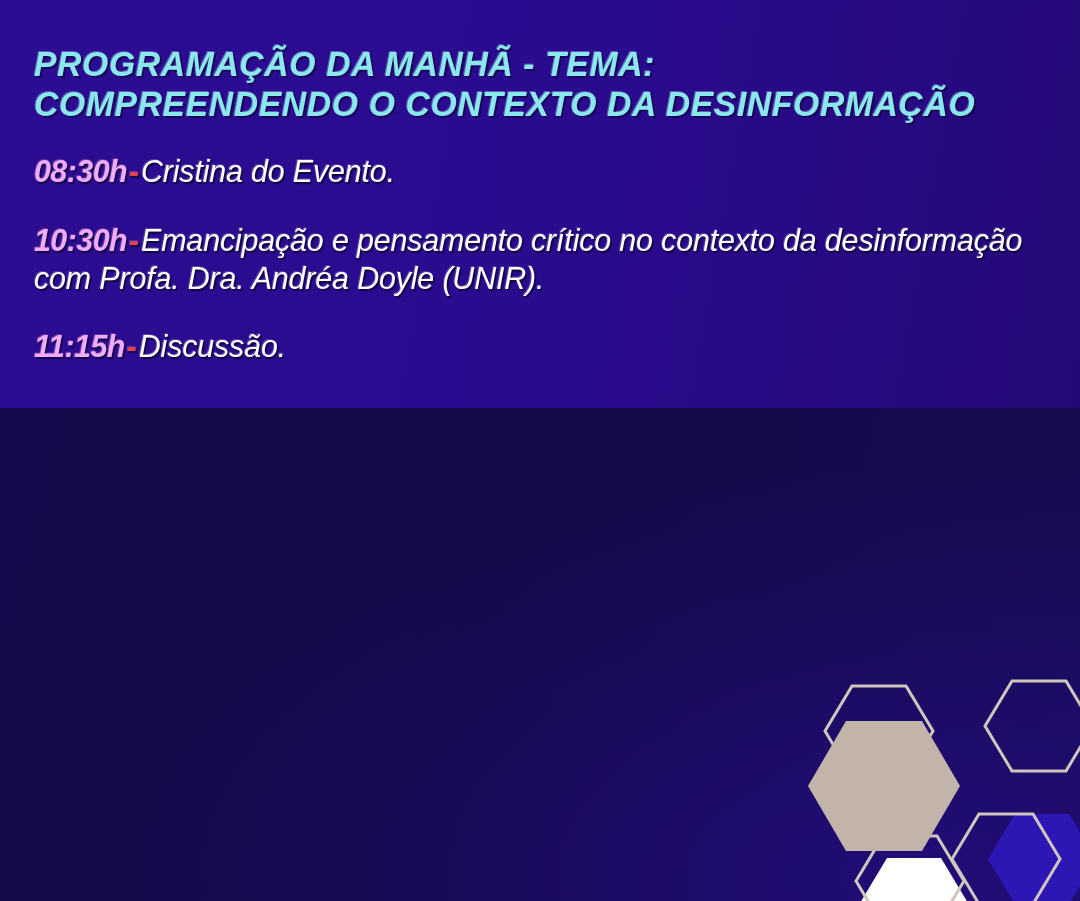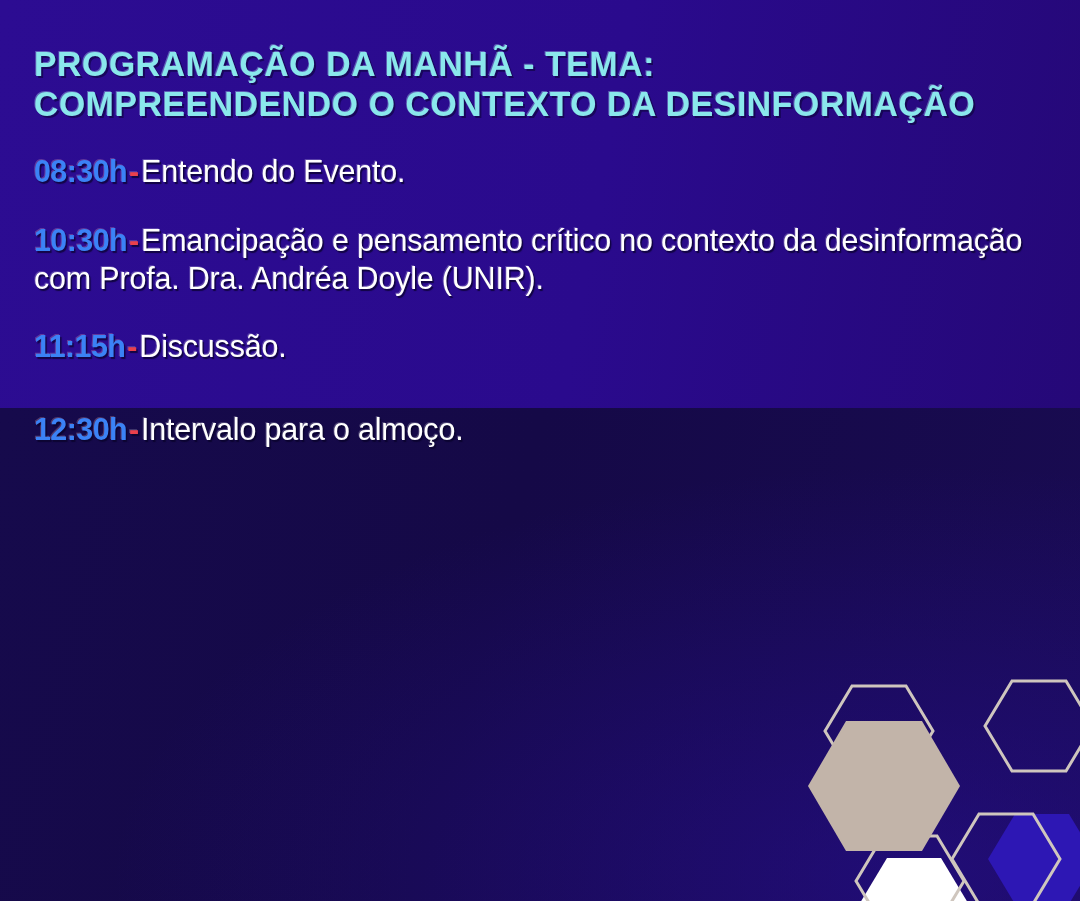--- a/index.html
+++ b/index.html
@@ -53,20 +53,21 @@
   .hexes svg { display: block; width: 300px; height: 270px; }
 
   
   .content {
     position: absolute;
     left: 0; top: 0;
     width: 1080px;
     height: 901px;
     padding: 0 34px;
     box-sizing: border-box;
+    font-style: italic;
   }
 
   .title {
     margin: 0;
     padding-top: 44px;
     font-family: "Liberation Sans Narrow", "Liberation Sans", sans-serif;
     font-weight: 700;
     font-size: 35px;
     line-height: 1.14;
     letter-spacing: 0.6px;
@@ -94,21 +95,21 @@
     color: #ffffff;
     font-weight: 500;
     letter-spacing: -0.2px;
     text-shadow:
        1.5px 1.5px 1px rgba(8,3,40,0.75),
       -1px -1px 0 rgba(255,255,255,0.22);
   }
   .entry:last-child { margin-bottom: 0; }
 
   .time {
-    color: #3b82f6;
+    color: #f0abfc;
     font-weight: 700;
     letter-spacing: -0.6px;
     text-shadow:
        1.5px 1.5px 1px rgba(8,3,40,0.7),
       -1px -1px 0 rgba(255,190,195,0.25);
   }
 
   .dash {
     color: #ea404c;
     font-weight: 700;
@@ -150,32 +151,29 @@
   </div>
 
   <div class="content">
 
     <h1 class="title">PROGRAMAÇÃO DA MANHÃ - TEMA:
 COMPREENDENDO O CONTEXTO DA DESINFORMAÇÃO</h1>
 
     <ul class="schedule">
 
       <li class="entry e1">
-        <span class="time">08:30h</span><span class="dash">-</span><span class="desc">Entendo do Evento.</span>
+        <span class="time">08:30h</span><span class="dash">-</span><span class="desc">Cristina do Evento.</span>
       </li>
 
 
 
       <li class="entry e4">
         <span class="time">10:30h</span><span class="dash">-</span><span class="desc">Emancipação e pensamento crítico no contexto da desinformação com Profa. Dra. Andréa Doyle (UNIR).</span>
       </li>
 
       <li class="entry e5">
         <span class="time">11:15h</span><span class="dash">-</span><span class="desc">Discussão.</span>
       </li>
 
-      <li class="entry e6">
-        <span class="time">12:30h</span><span class="dash">-</span><span class="desc">Intervalo para o almoço.</span>
-      </li>
 
     </ul>
   </div>
 </div>
 
 </body></html>

